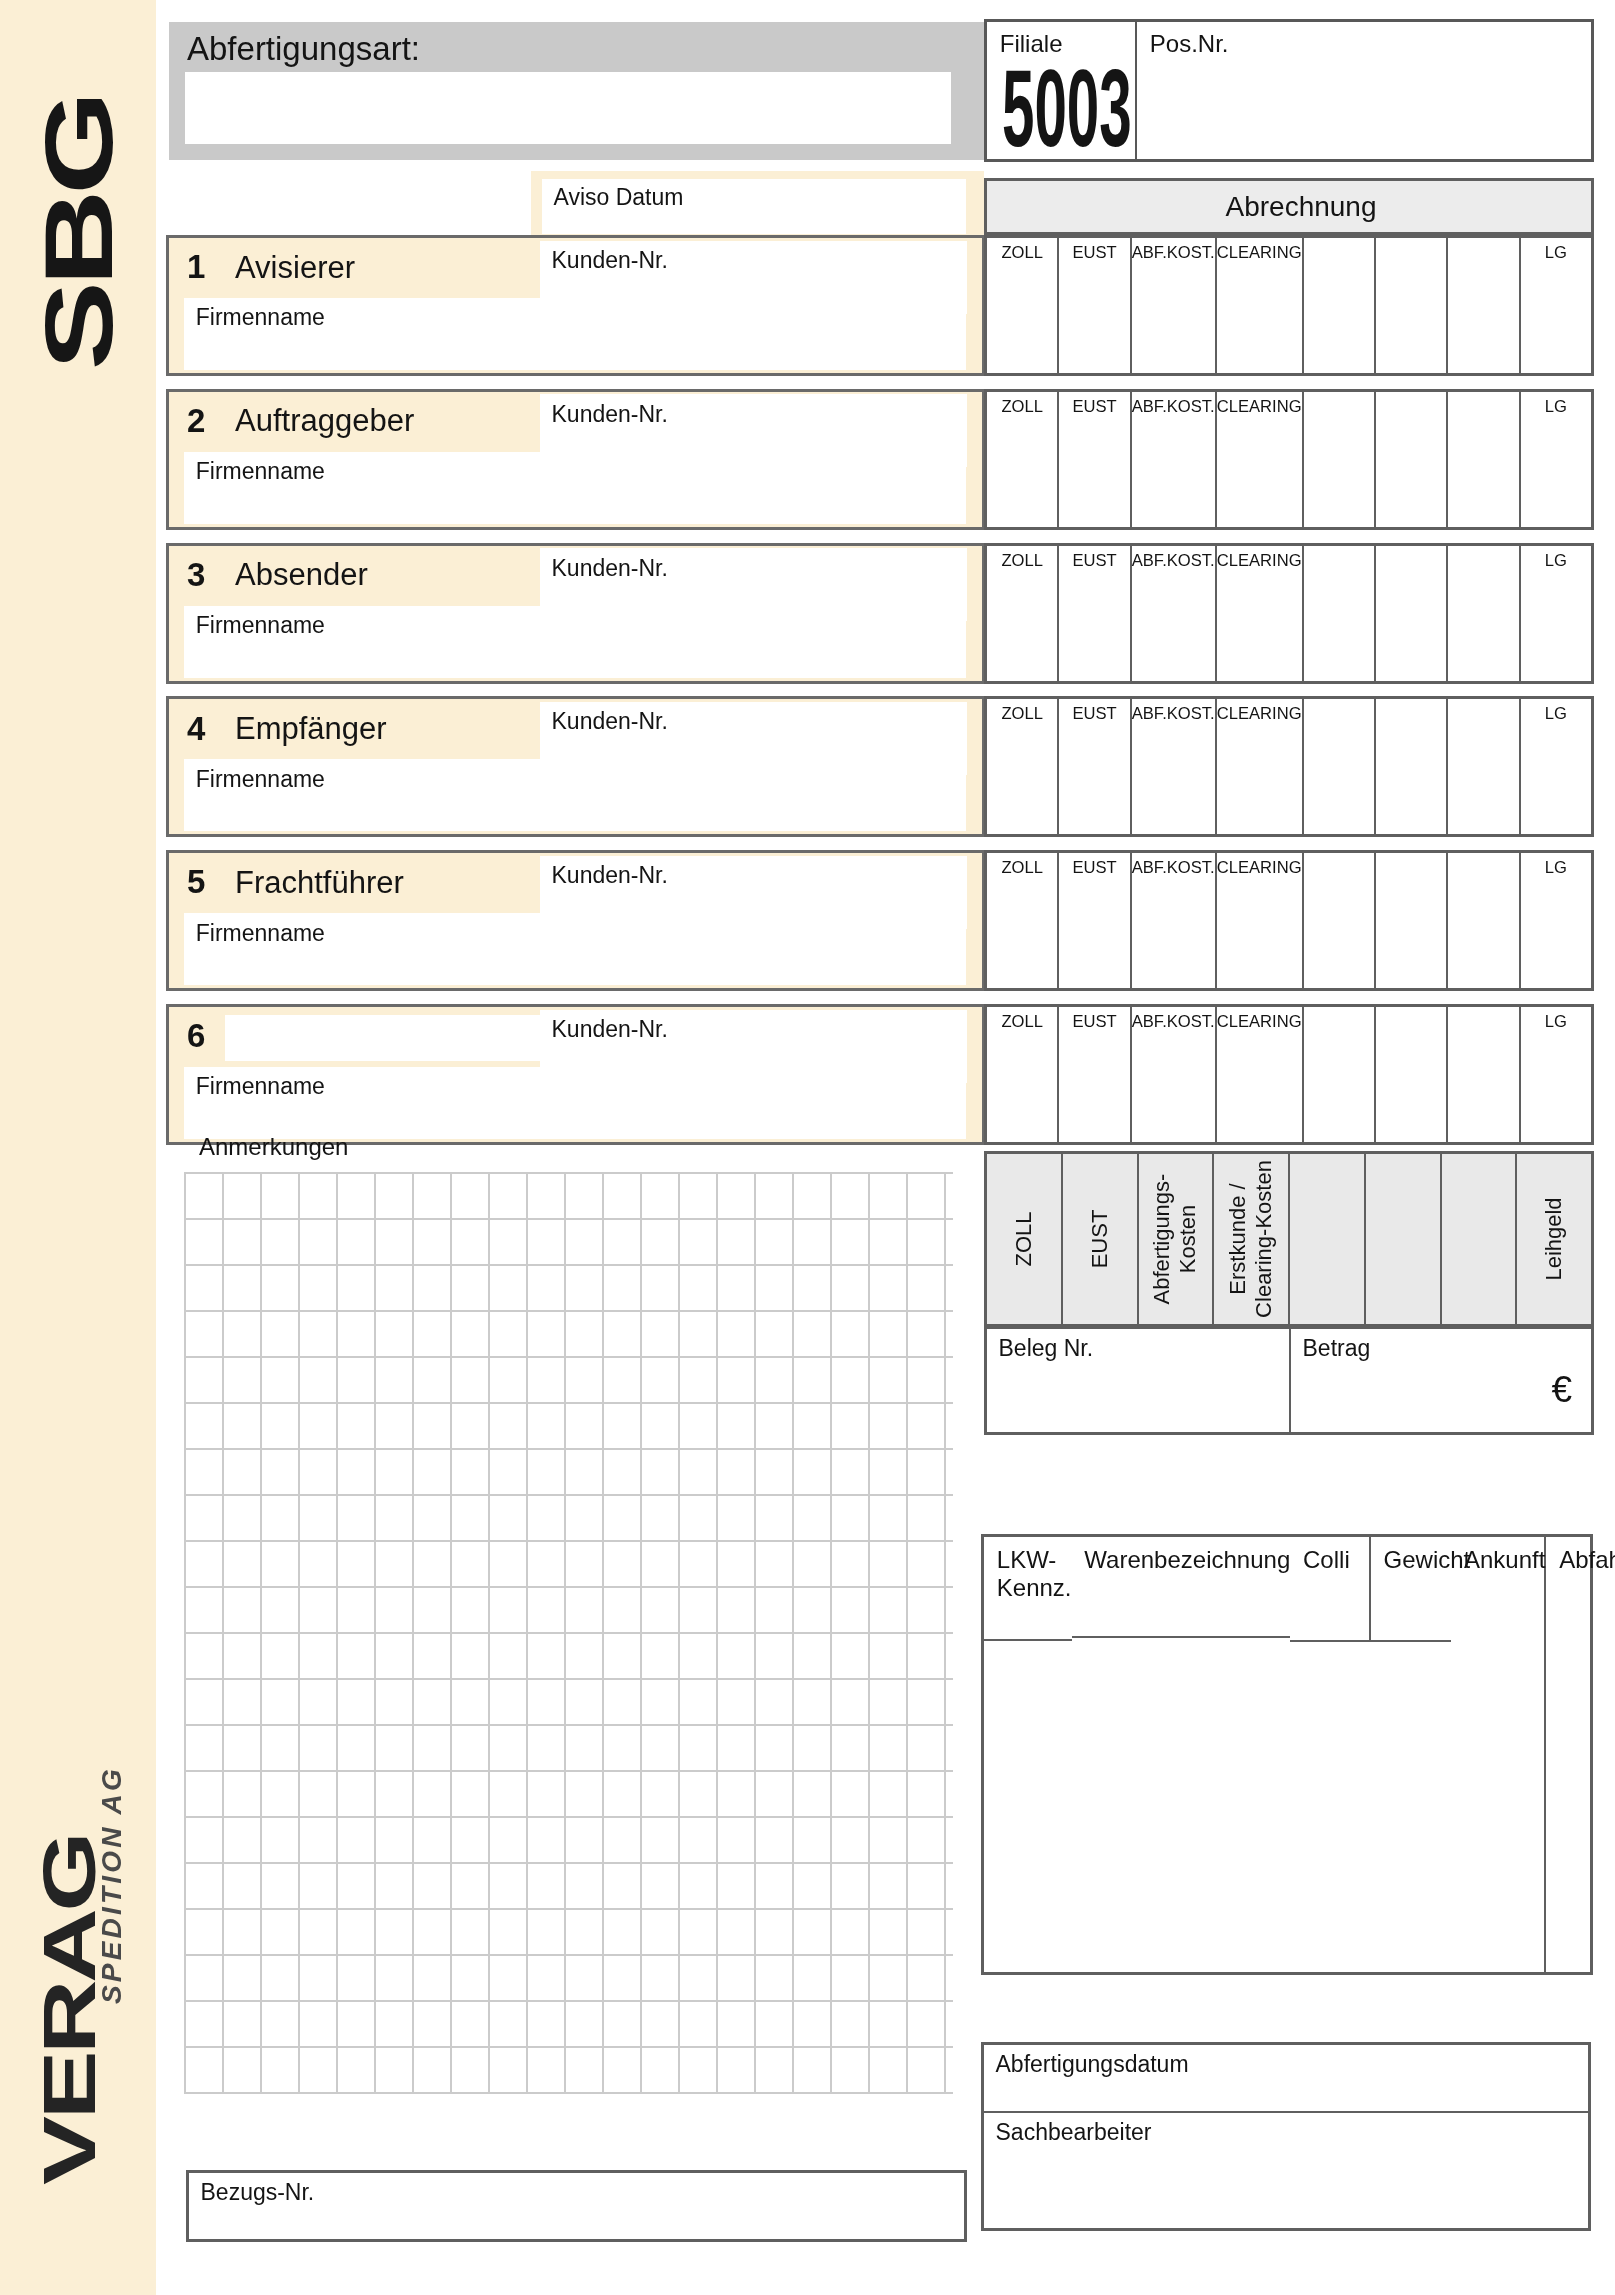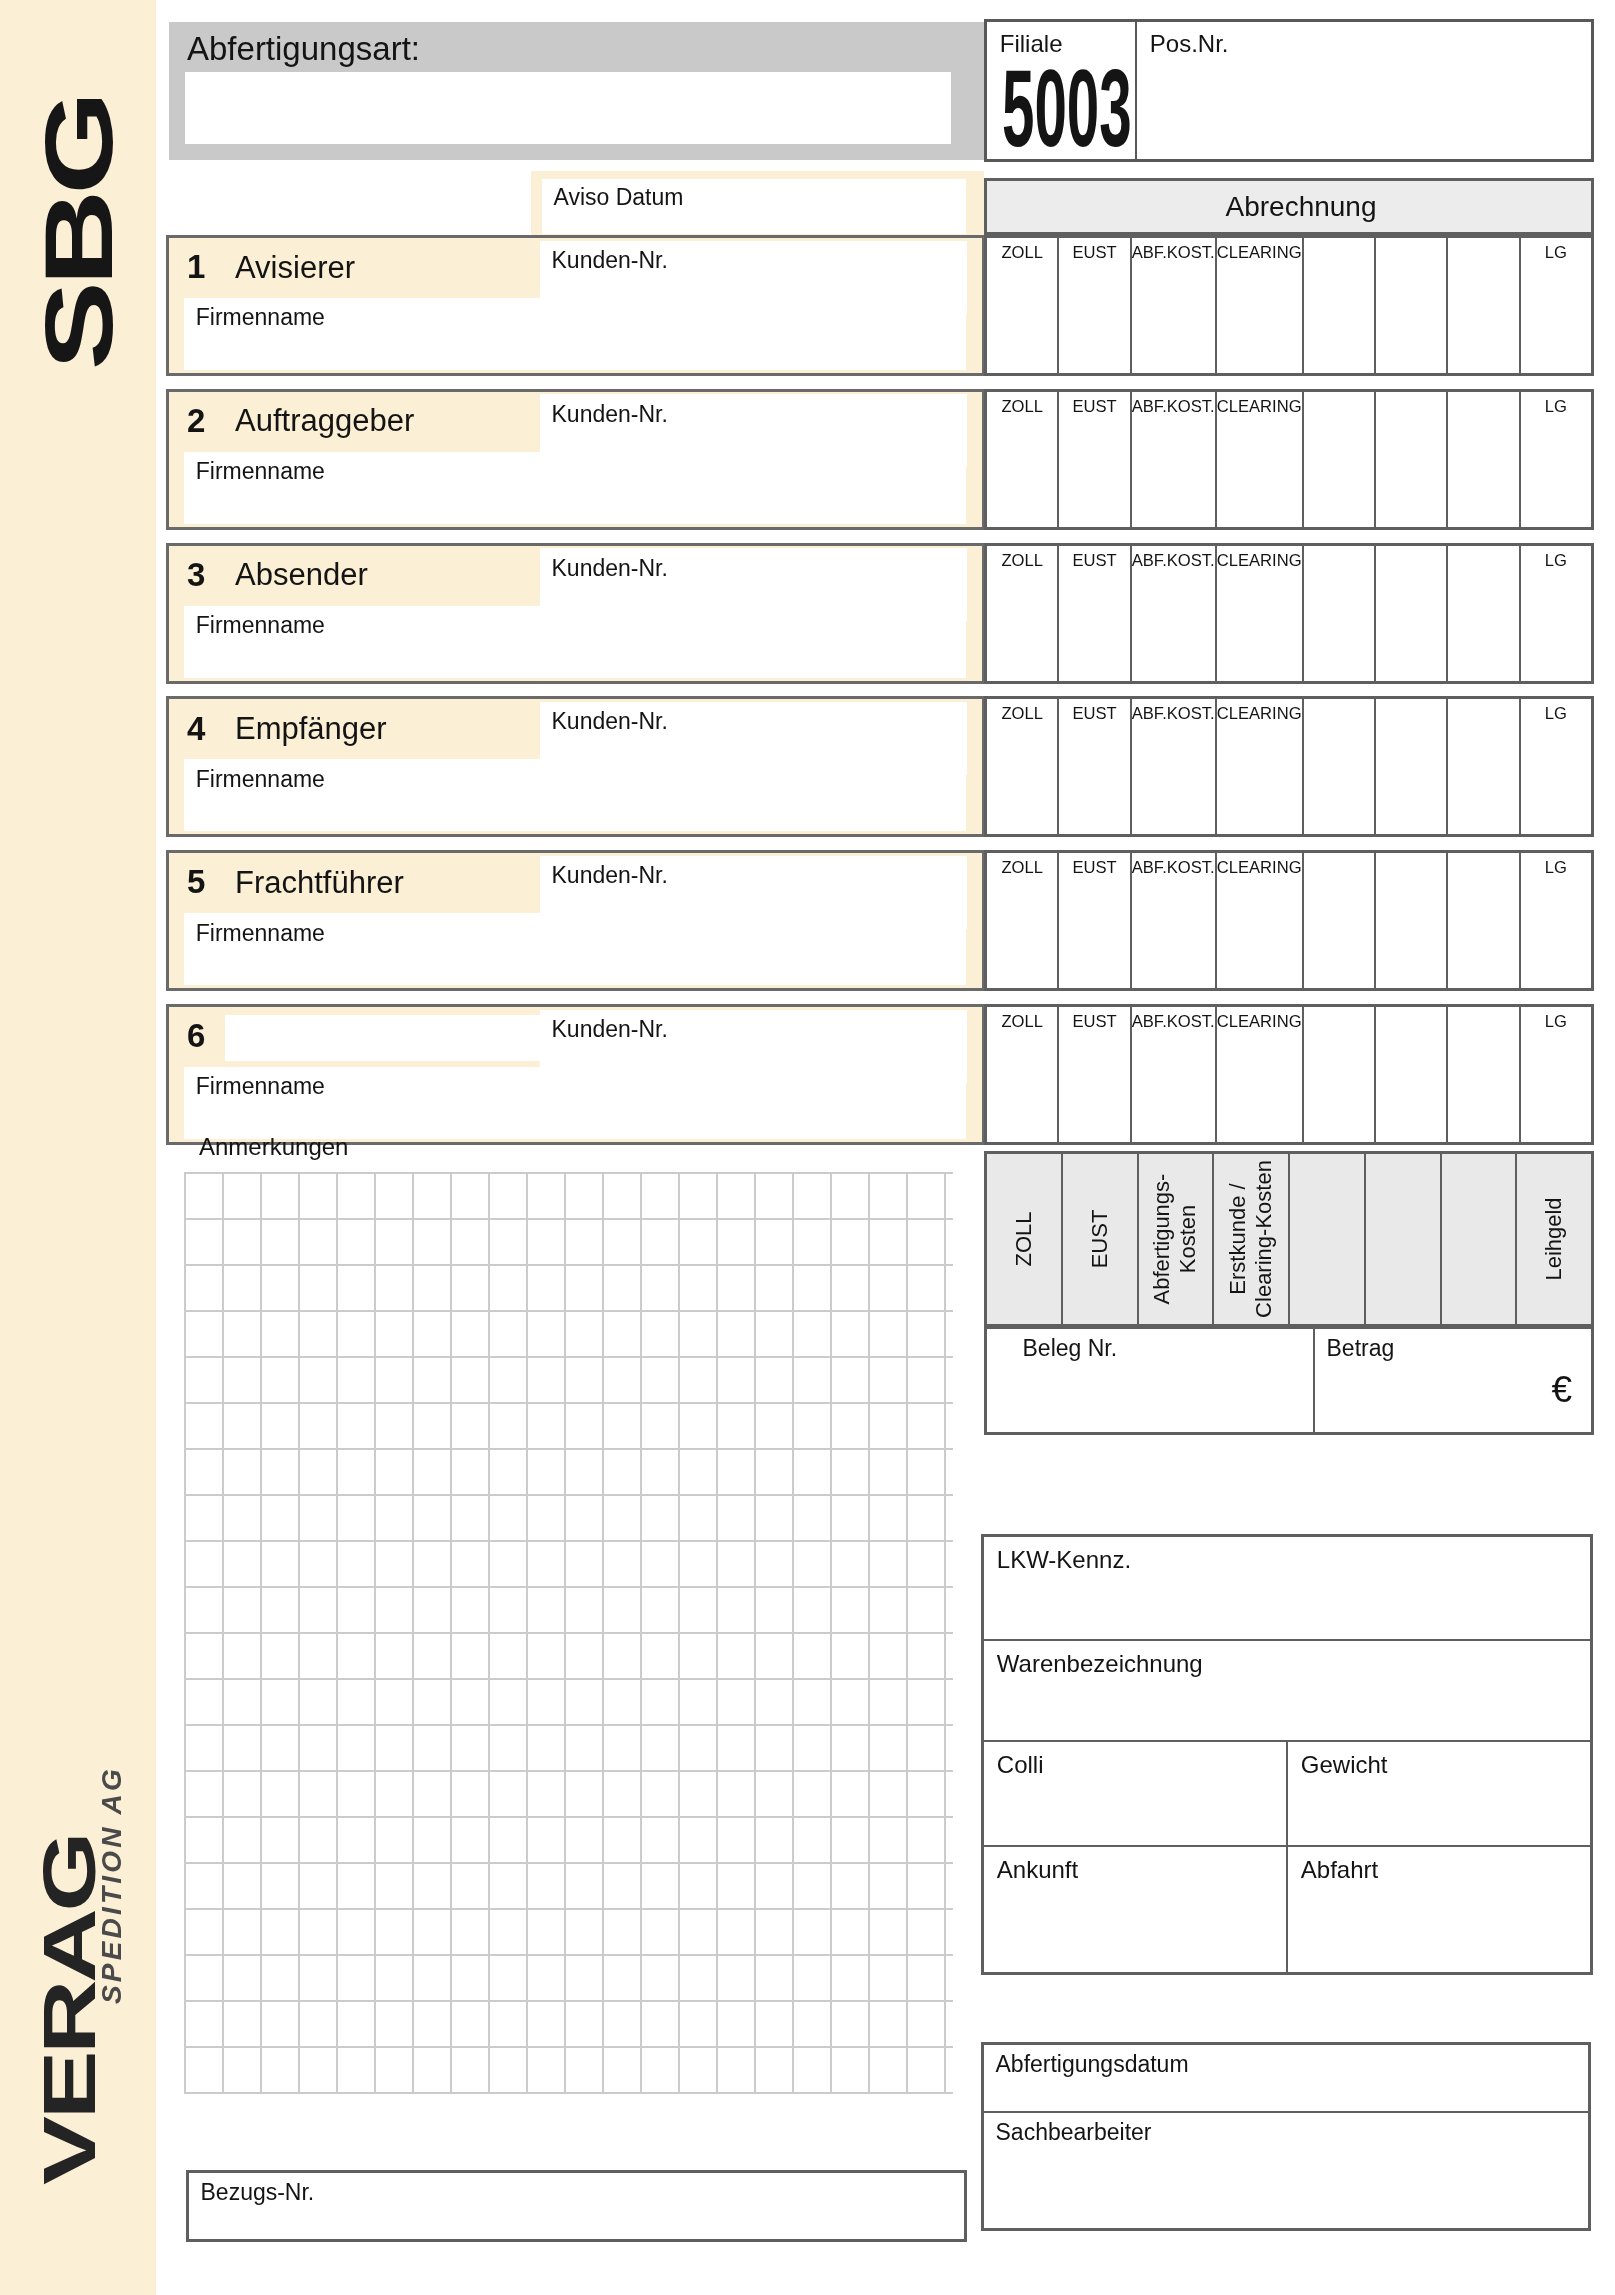--- a/index.html
+++ b/index.html
@@ -65,34 +65,34 @@
   .rot-row{position:absolute;left:984px;top:1151px;width:610px;height:176px;background:#E9E9E9;
         border:3.2px solid #5f5f5f;box-sizing:border-box;display:flex;}
   .rot-cell{flex:1;position:relative;border-right:2.6px solid #5f5f5f;}
   .rot-cell:last-child{border-right:none;}
   .rot-label{position:absolute;left:50%;top:50%;width:max-content;
         transform:translate(-50%,-50%) rotate(-90deg);
         font-size:22px;line-height:1.2;text-align:center;white-space:pre-line;}
 
   .beleg-row{position:absolute;left:984px;top:1326px;width:610px;height:109px;background:#fff;
         border:3.2px solid #5f5f5f;box-sizing:border-box;display:flex;}
-  .beleg-cell{width:50%;border-right:2.6px solid #5f5f5f;padding-left:24px;}
+  .beleg-cell{width:50%;border-right:2.6px solid #5f5f5f;}
   .betrag-cell{flex:1;position:relative;}
   .euro{position:absolute;right:19px;top:40px;font-size:37px;}
 
   
   .anm-label{position:absolute;left:199px;top:1133px;font-size:24px;}
   .notes-grid{position:absolute;left:184px;top:1172px;width:769px;height:922px;
         background-image:
           repeating-linear-gradient(to right,#CBCBCB 0 1.9px,transparent 1.9px 38px),
           repeating-linear-gradient(to bottom,#CBCBCB 0 1.9px,transparent 1.9px 46px);}
 
   
   .lkw-box{position:absolute;left:981px;top:1534px;width:612px;height:441px;background:#fff;
-        border:3.2px solid #5f5f5f;box-sizing:border-box;display:flex;flex-direction:column;}
+        border:3.2px solid #5f5f5f;box-sizing:border-box;display:flex;flex-direction:row;}
   .lkw-row{border-bottom:2.6px solid #5f5f5f;}
   .lkw-row:last-child{border-bottom:none;}
   .lkw-r1{height:102px;}
   .lkw-r2{height:99px;}
   .lkw-split{display:flex;flex:1;}
   .lkw-r3{height:103px;flex:none;display:flex;}
   .half{width:50%;border-right:2.6px solid #5f5f5f;}
   .half:last-child{border-right:none;}
   .lkw-box .field-label{font-size:24px;margin:9px 0 0 12.8px;}
 

